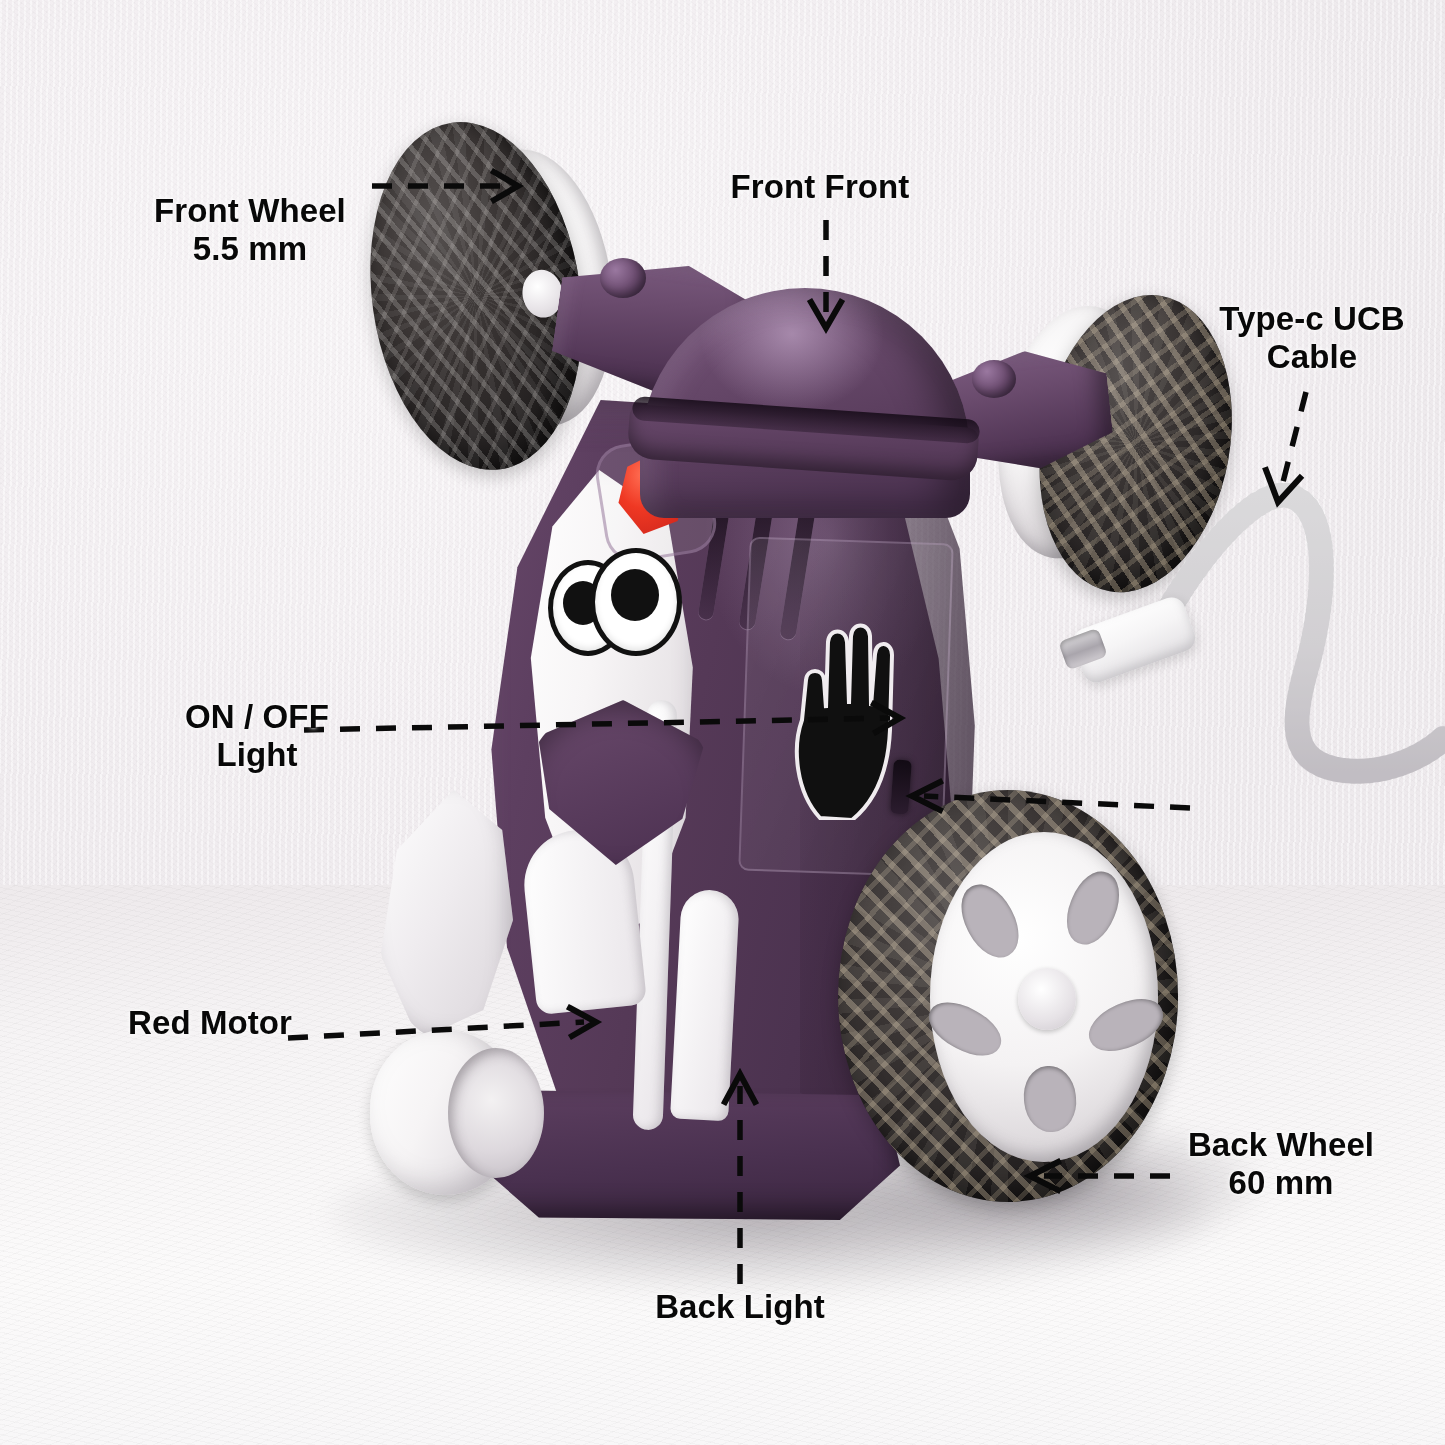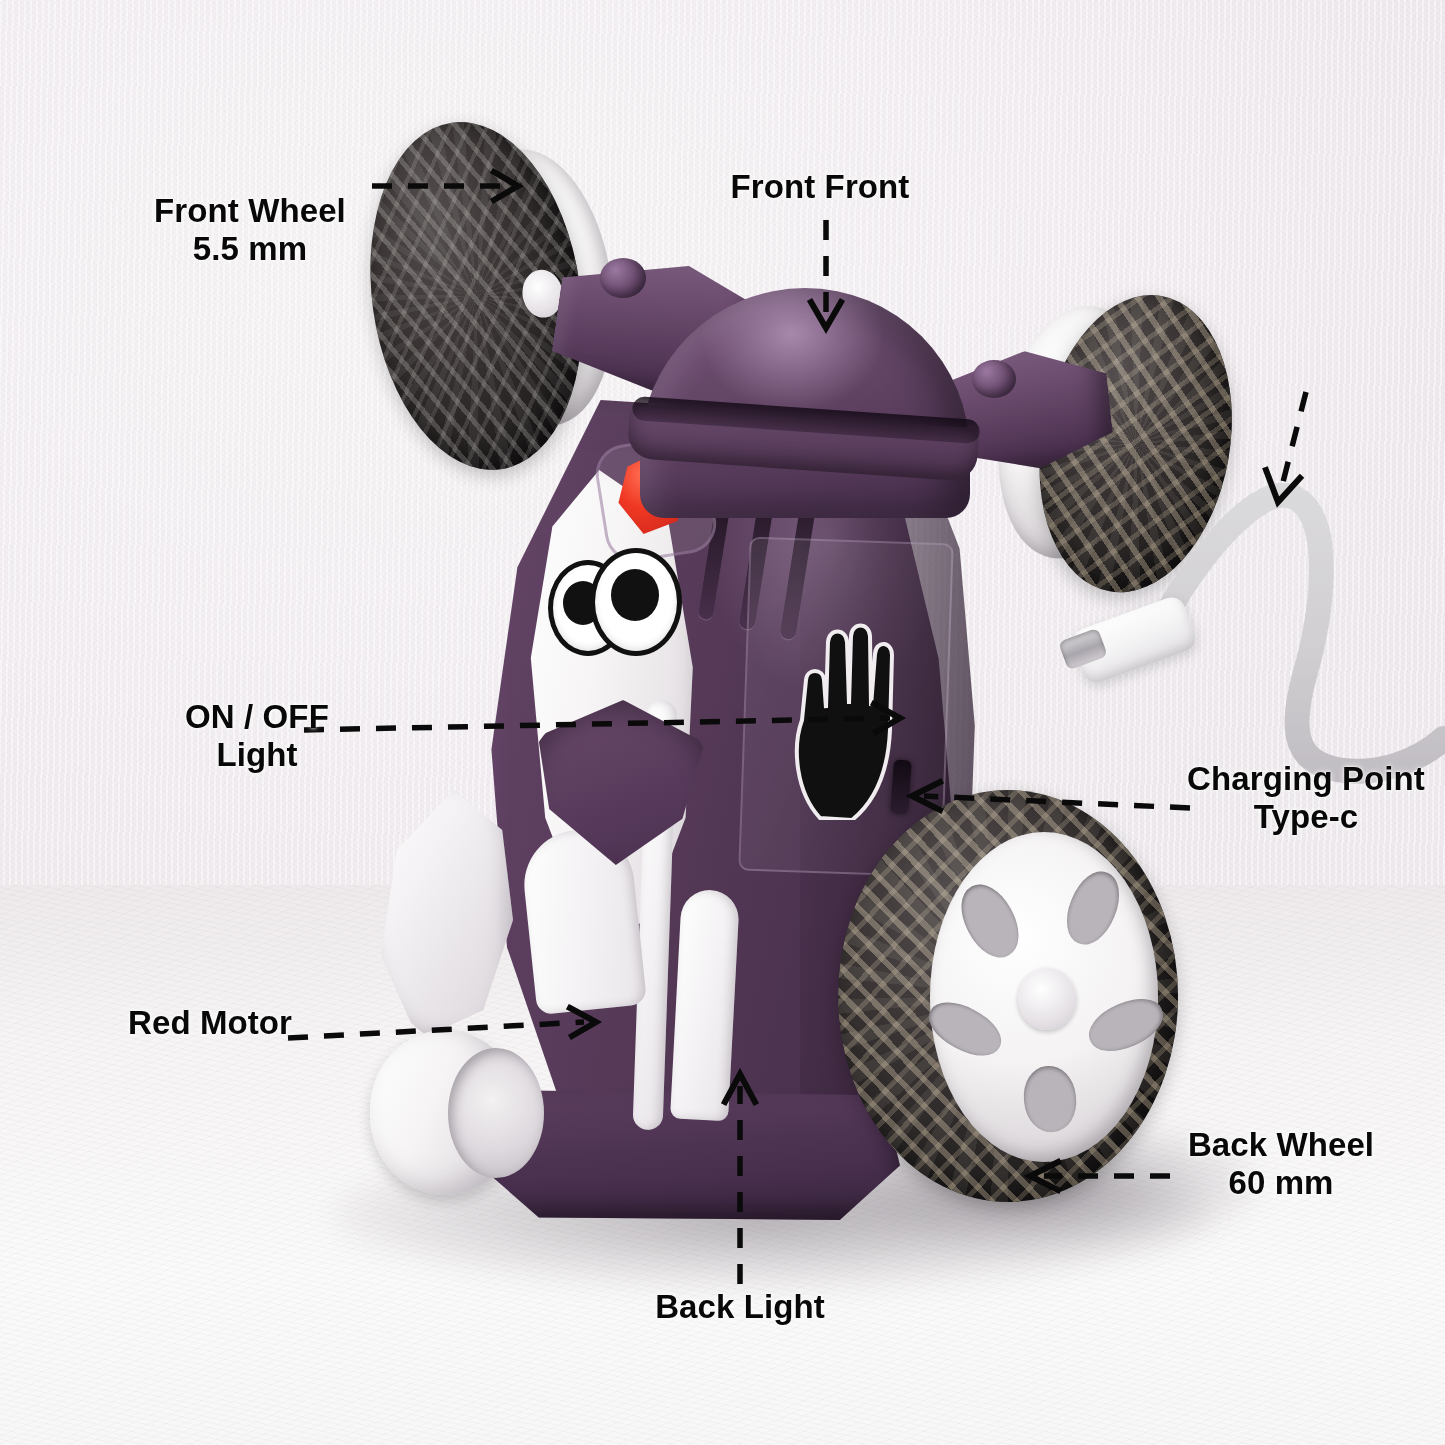--- a/index.html
+++ b/index.html
@@ -411,26 +411,26 @@
     </svg>
 
   </div>
 
   <div class="lbl-layer">
     <div class="label center" style="left:140px;top:148px;width:220px;margin-top:44px;">Front Wheel
 5.5 mm</div>
 
     <div class="label center" style="left:700px;top:168px;width:240px;">Front Front</div>
 
+    <div class="label center" style="left:1192px;top:300px;width:240px;">Type-c UCB
+Cable</div>
 
     <div class="label center" style="left:152px;top:698px;width:210px;">ON / OFF
 Light</div>
 
-    <div class="label center" style="left:1172px;top:760px;width:268px;">Charging Point
-Type-c</div>
 
     <div class="label" style="left:128px;top:1004px;width:230px;">Red Motor</div>
 
     <div class="label center" style="left:1162px;top:1126px;width:238px;">Back Wheel
 60 mm</div>
 
     <div class="label center" style="left:620px;top:1288px;width:240px;">Back Light</div>
   </div>
 
 </div>

